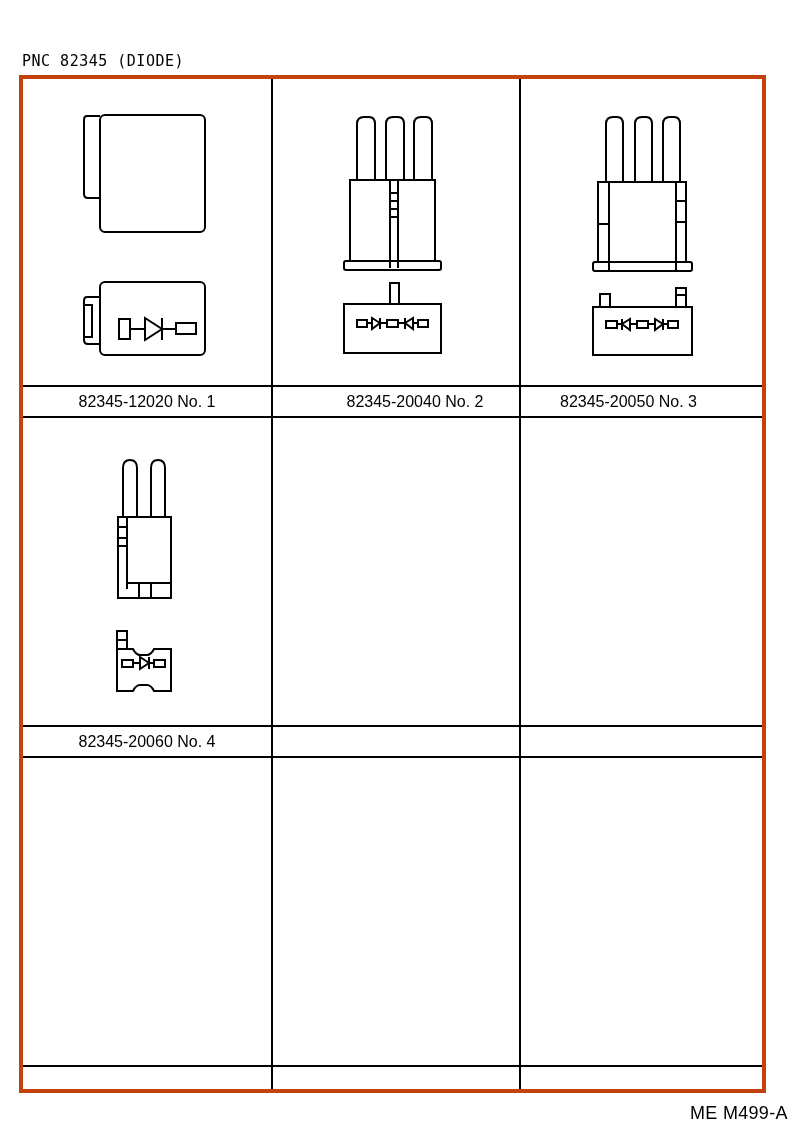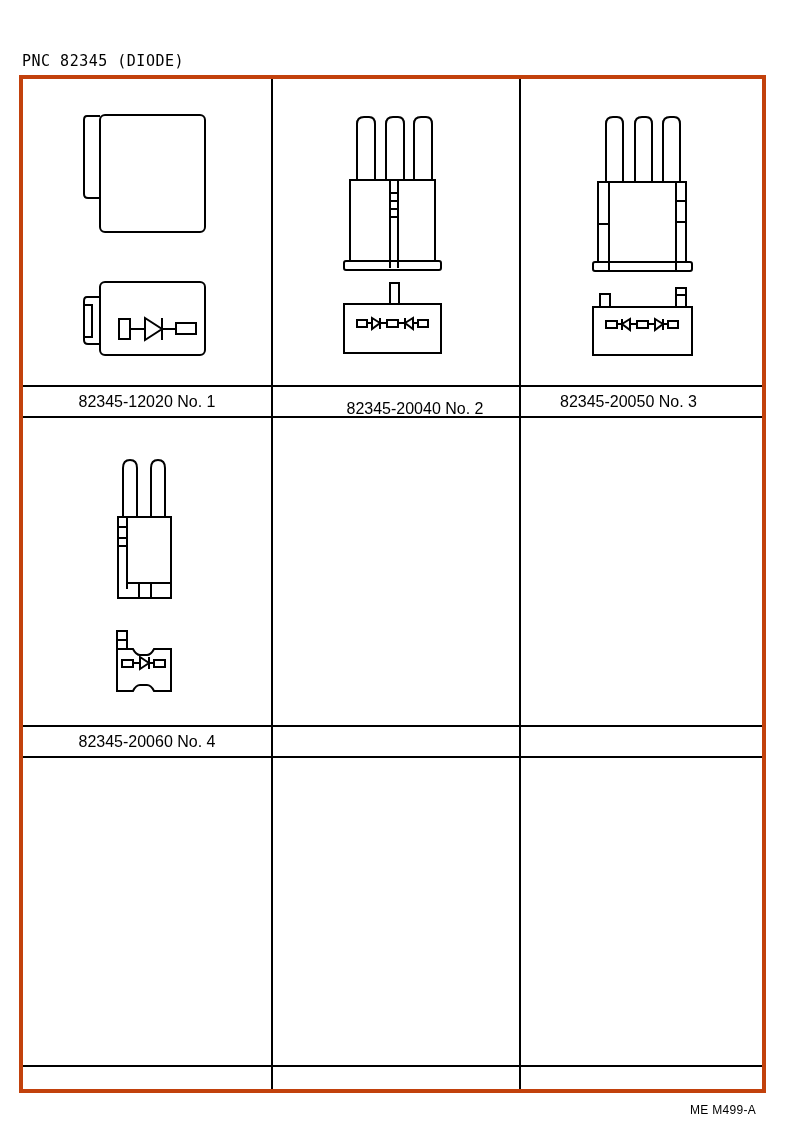--- a/index.html
+++ b/index.html
@@ -2,42 +2,42 @@
 <html><head>
 <meta charset="utf-8">
 <style>
   html, body { margin: 0; padding: 0; background: #ffffff; }
   body { width: 800px; height: 1132px; position: relative; overflow: hidden; font-family: "Liberation Sans", sans-serif; color: #000; }
   .title { position: absolute; left: 22px; top: 52px; font-family: "DejaVu Sans Mono", monospace; font-size: 15px; letter-spacing: 0.5px; }
   .grid { position: absolute; left: 19px; top: 75px; width: 747px; height: 1018px; border: 4px solid #c2410c; box-sizing: border-box; }
   .hline { position: absolute; left: 0; right: 0; height: 2px; background: #000; }
   .vline { position: absolute; top: 0; bottom: 0; width: 2px; background: #000; }
   .label { position: absolute; display: flex; align-items: center; justify-content: center; font-size: 16px; }
-  .footer { position: absolute; left: 690px; top: 1103px; font-size: 12px; letter-spacing: 0.3px; }
+  .footer { position: absolute; left: 690px; top: 1103px; font-size: 18px; letter-spacing: 0.3px; }
   svg { position: absolute; overflow: visible; }
   svg * { fill: none; stroke: #000; stroke-width: 2; }
 </style>
 </head>
 <body>
 
 <div class="title">PNC  82345 (DIODE)</div>
 
 <div class="grid">
 
   <div class="hline" style="top:306px"></div>
   <div class="hline" style="top:337px"></div>
   <div class="hline" style="top:646px"></div>
   <div class="hline" style="top:677px"></div>
   <div class="hline" style="top:986px"></div>
 
   <div class="vline" style="left:248px"></div>
   <div class="vline" style="left:496px"></div>
 
   <div class="label" style="left:0;top:308px;width:248px;height:29px">82345-12020 No. 1</div>
-  <div class="label" style="left:250px;top:315px;width:284px;height:29px">82345-20040 No. 2</div>
+  <div class="label" style="left:250px;top:308px;width:284px;height:29px">82345-20040 No. 2</div>
   <div class="label" style="left:482px;top:308px;width:247px;height:29px">82345-20050 No. 3</div>
 
   <div class="label" style="left:0;top:648px;width:248px;height:29px">82345-20060 No. 4</div>
   <div class="label" style="left:250px;top:648px;width:246px;height:29px"></div>
   <div class="label" style="left:498px;top:648px;width:247px;height:29px"></div>
 
   <div class="label" style="left:0;top:988px;width:248px;height:28px"></div>
   <div class="label" style="left:250px;top:988px;width:246px;height:28px"></div>
   <div class="label" style="left:498px;top:988px;width:247px;height:28px"></div>
 </div>

